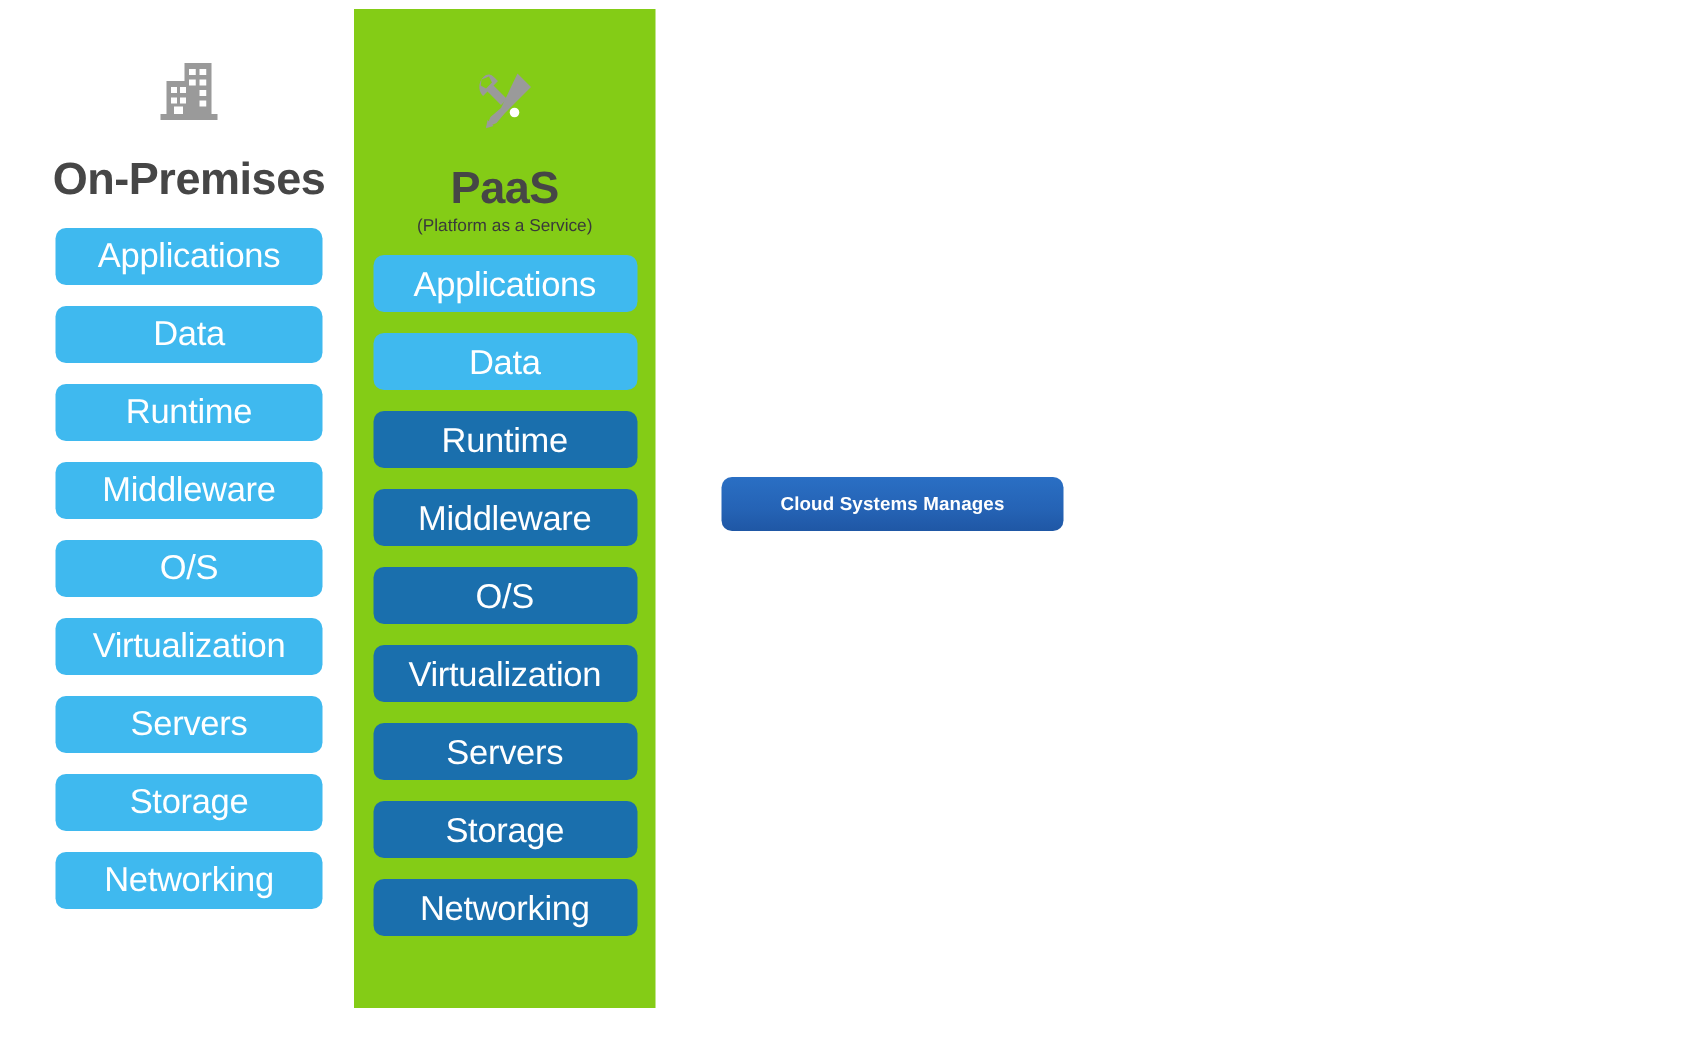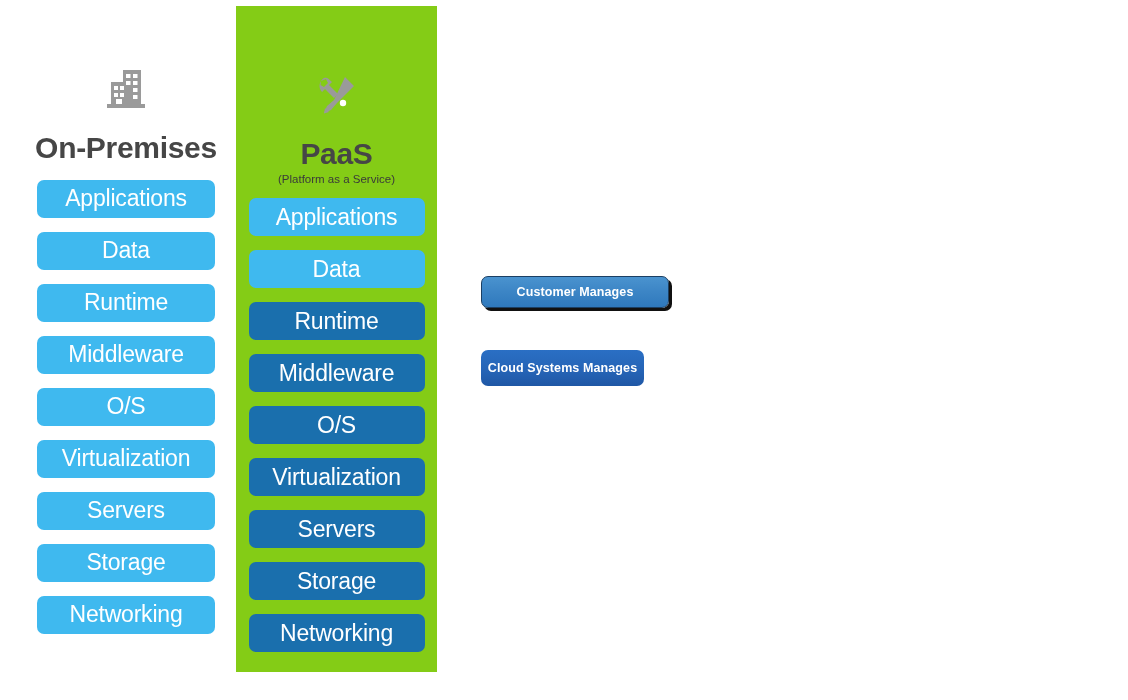--- a/index.html
+++ b/index.html
@@ -33,21 +33,20 @@
     left: 236px;
     top: 6px;
     width: 201px;
     height: 666px;
     background: #84cc16;
   }
 
   .col-head {
     text-align: center;
     padding-top: 30px;
-    margin-top: 28px;
   }
   .col-icon {
     height: 62px;
     display: flex;
     align-items: center;
     justify-content: center;
   }
   .col-icon svg { display: block; }
 
   .col-title {
@@ -116,21 +115,21 @@
     white-space: nowrap;
   }
   #legend-customer {
     width: 188px;
     height: 32px;
     background: linear-gradient(180deg, #4a93cf 0%, #3d86c6 45%, #2f79bd 100%);
     border: 1px solid #1b3f63;
     box-shadow: 3px 3px 0 0 #111111;
   }
   #legend-provider {
-    width: 163px;
+    width: 228px;
     height: 36px;
     margin-top: 42px;
     background: linear-gradient(180deg, #2a6fc4 0%, #2563b5 60%, #1f57a5 100%);
   }
 </style>
 </head>
 <body>
 
 <div class="column" id="col-onprem">
   <div class="col-head">
@@ -193,15 +192,14 @@
       <div class="layer provider">Middleware</div>
       <div class="layer provider">O/S</div>
       <div class="layer provider">Virtualization</div>
       <div class="layer provider">Servers</div>
       <div class="layer provider">Storage</div>
       <div class="layer provider">Networking</div>
     </div>
 </div>
 
 <div id="legend">
-  <div class="legend-item" id="legend-customer">Customer Manages</div>
   <div class="legend-item" id="legend-provider">Cloud Systems Manages</div>
 </div>
 
 </body></html>

